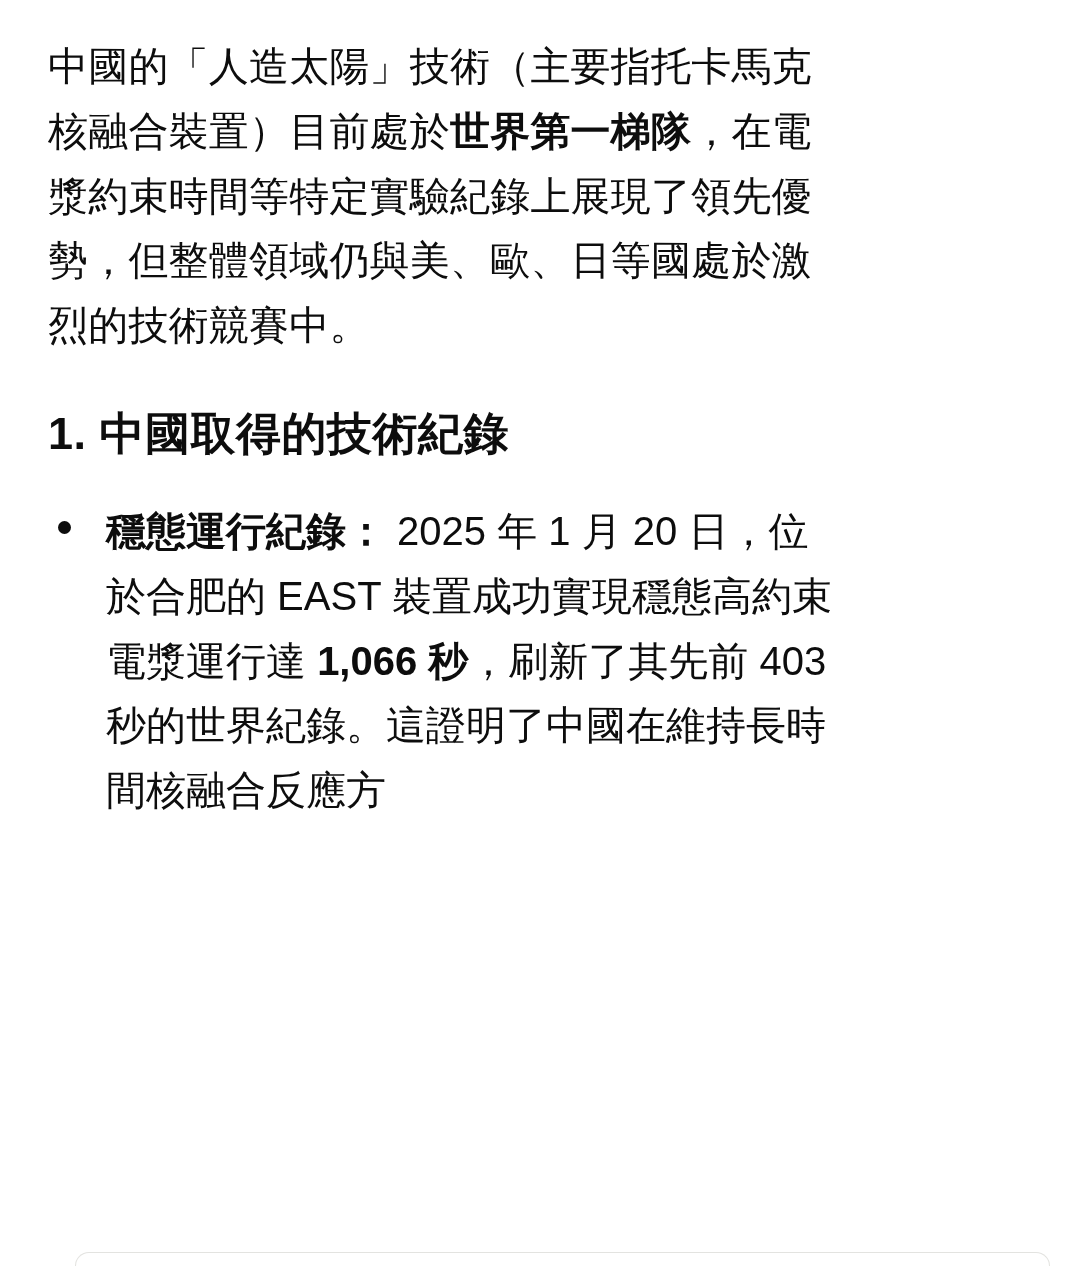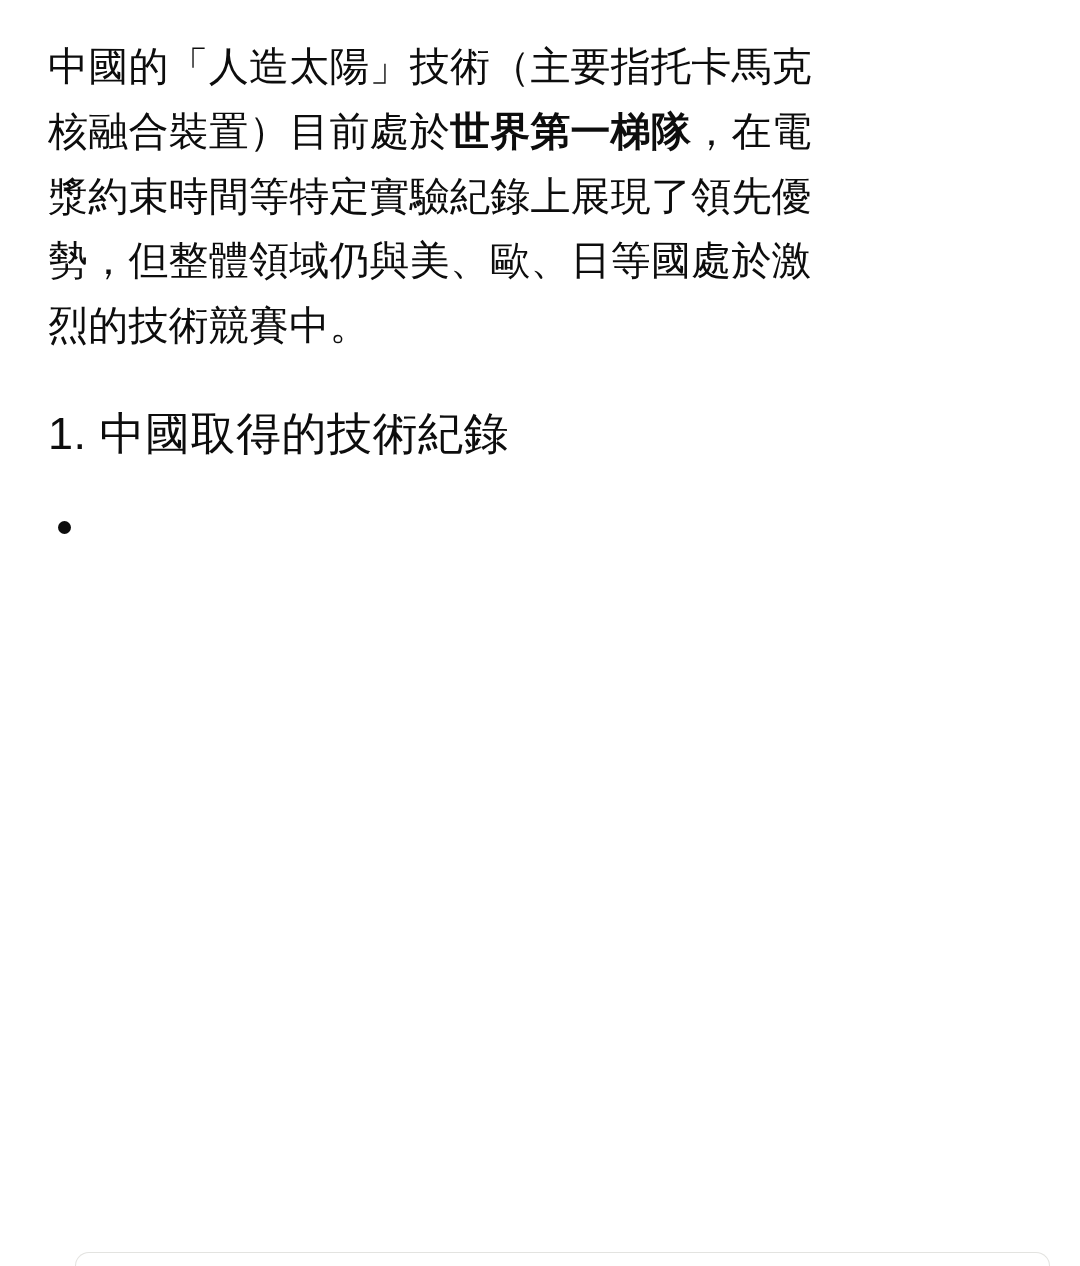--- a/index.html
+++ b/index.html
@@ -30,21 +30,21 @@
   p.body-text.tight {
     margin-bottom: 52px;
   }
   strong {
     font-weight: 700;
   }
   h2.section-heading {
     margin: 0 0 34px 0;
     font-size: 45px;
     line-height: 1.4;
-    font-weight: 400;
+    font-weight: 700;
     letter-spacing: 0.5px;
   }
   ul.bullet-list {
     margin: 0;
     padding: 0;
     list-style: none;
   }
   ul.bullet-list li {
     position: relative;
     padding-left: 58px;
@@ -82,18 +82,19 @@
 
   <p class="body-text"><span>中國的「人造太陽」技術（主要指托卡馬克核融合裝置）目前處於</span><strong>世界第一梯隊</strong><span>，在電漿約束時間等特定實驗紀錄上展現了領先優勢，但整體領域仍與美、歐、日等國處於激烈的技術競賽中。</span></p>
 
 
   <h2 class="section-heading">1. 中國取得的技術紀錄</h2>
 
 
   <ul class="bullet-list">
     <li>
       <span class="bullet-dot"></span>
+      <span class="bullet-content"><strong>穩態運行紀錄：</strong><span> 2025 年 1 月 20 日，位於合肥的 EAST 裝置成功實現穩態高約束電漿運行達 </span><strong>1,066 秒</strong><span>，刷新了其先前 403 秒的世界紀錄。這證明了中國在維持長時間核融合反應方</span></span>
     </li>
   </ul>
 
 </div>
 
 <div class="bottom-card"></div>
 
 </body></html>

